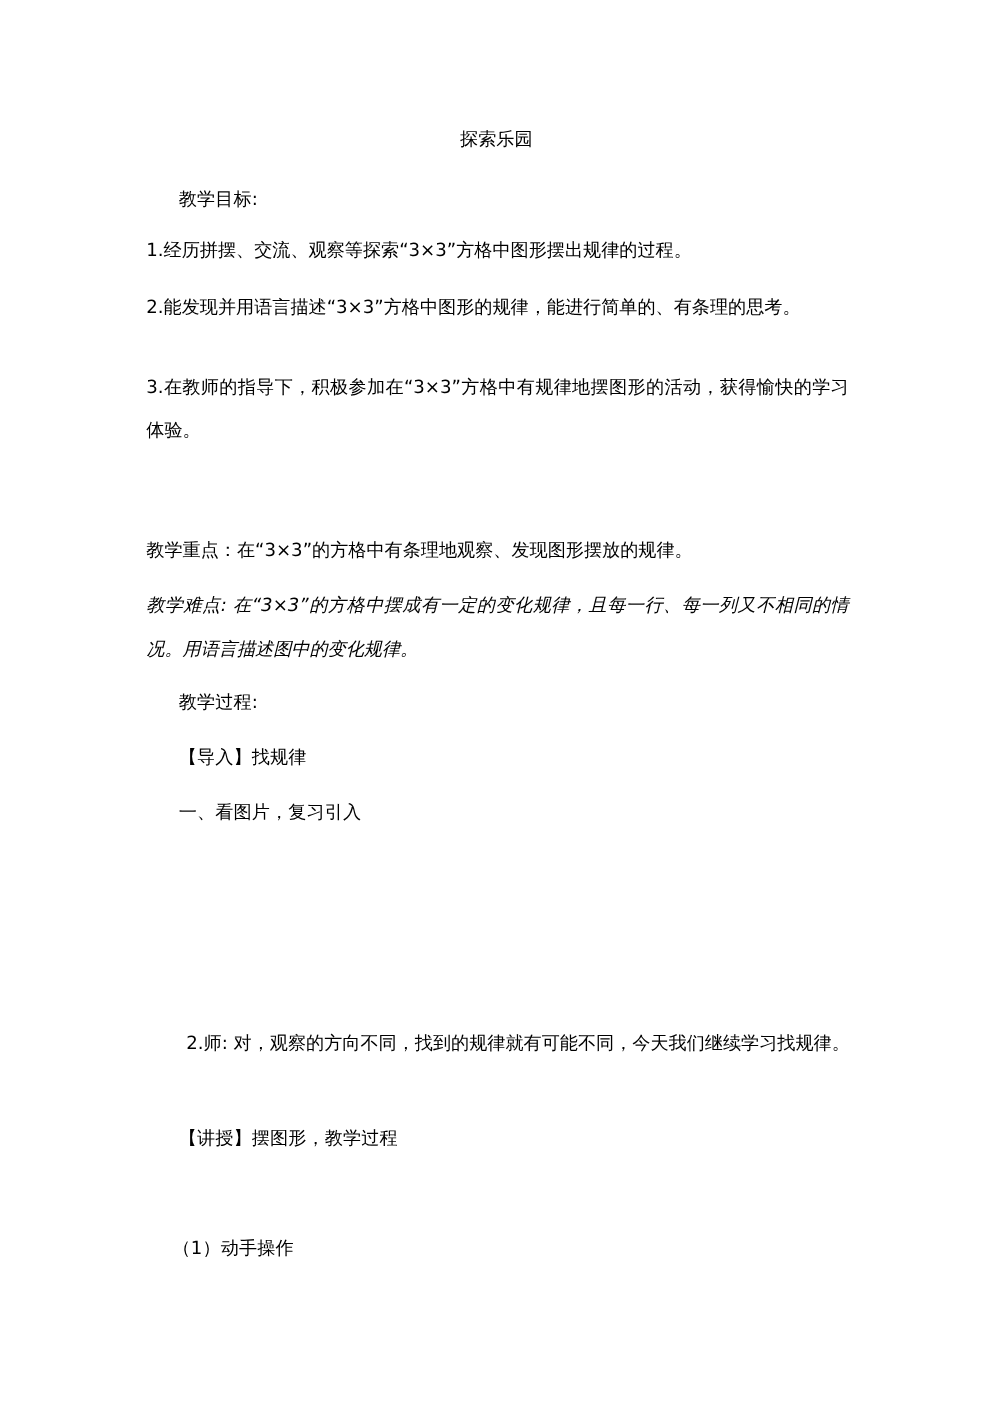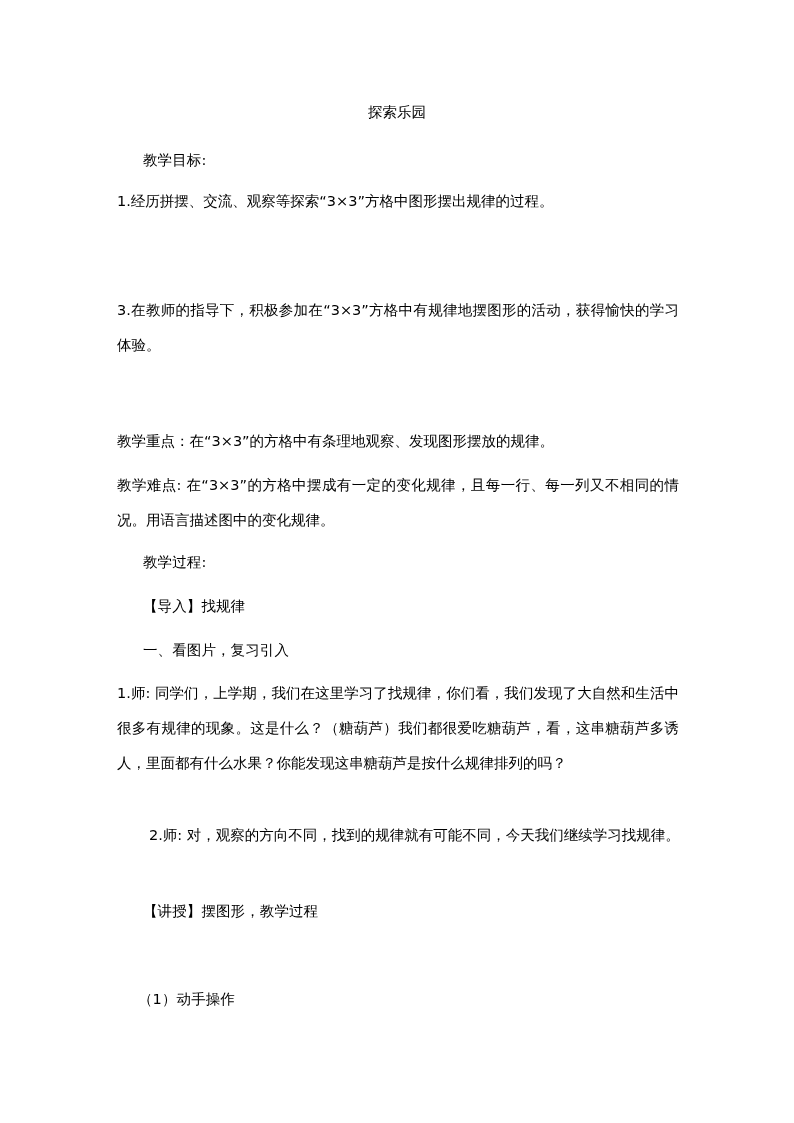--- a/index.html
+++ b/index.html
@@ -17,35 +17,35 @@
 <body>
 
 <div class="page">
 
   <div class="title">探索乐园</div>
 
   <div class="line" style="top:142px;">教学目标:</div>
 
   <div class="para" style="top:184px;">1.经历拼摆、交流、观察等探索“3×3”方格中图形摆出规律的过程。</div>
 
+  <div class="para" style="top:229px;">2.能发现并用语言描述“3×3”方格中图形的规律，能进行简单的、有条理的思考。</div>
 
   <div class="para" style="top:293px;">3.在教师的指导下，积极参加在“3×3”方格中有规律地摆图形的活动，获得愉快的学习体验。</div>
 
 
   <div class="para" style="top:424px;">教学重点：在“3×3”的方格中有条理地观察、发现图形摆放的规律。</div>
 
-  <div class="para" style="top:468px;">教学难点: 在“3×3”的方格中摆成有一定的变化规律，且每一行、每一列又不相同的情况。用语言描述图中的变化规律。</div>
+  <div class="para" style="top:468px;font-style:italic;">教学难点: 在“3×3”的方格中摆成有一定的变化规律，且每一行、每一列又不相同的情况。用语言描述图中的变化规律。</div>
 
   <div class="line" style="top:588px;">【导入】找规律</div>
 
   <div class="line" style="top:544px;">教学过程:</div>
 
   <div class="line" style="top:632px;">一、看图片，复习引入</div>
 
-  <div class="para" style="top:676px;">1.师: 同学们，上学期，我们在这里学习了找规律，你们看，我们发现了大自然和生活中很多有规律的现象。这是什么？（糖葫芦）我们都很爱吃糖葫芦，看，这串糖葫芦多诱人，里面都有什么水果？你能发现这串糖葫芦是按什么规律排列的吗？</div>
 
   <div class="para" style="top:818px;margin-left:32px;">2.师: 对，观察的方向不同，找到的规律就有可能不同，今天我们继续学习找规律。</div>
 
   <div class="line" style="top:893px;">【讲授】摆图形，教学过程</div>
 
 
   <div class="line" style="top:981px; left:112px;">（1）动手操作</div>
 
 </div>
 

